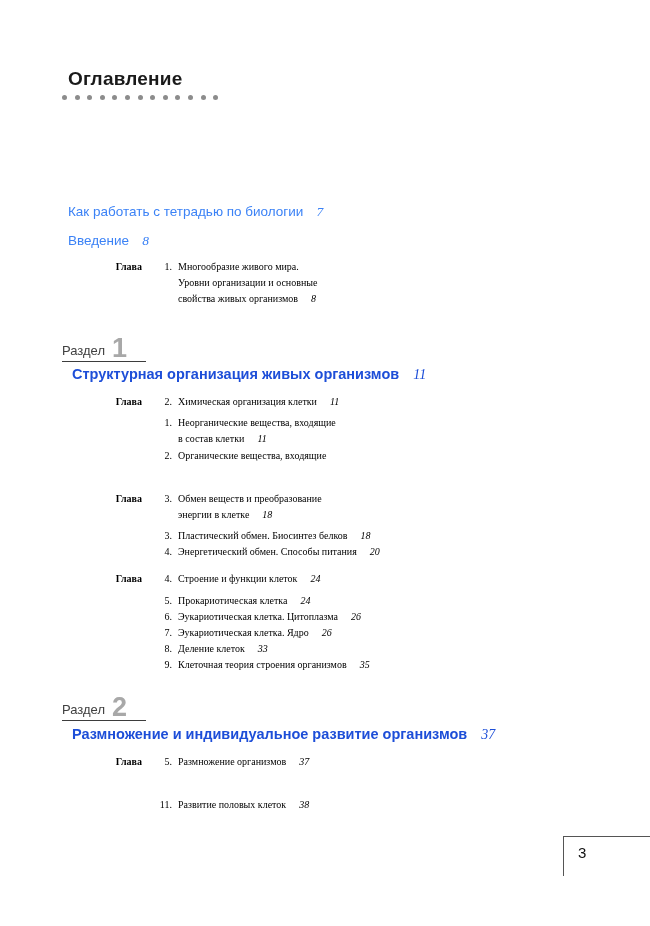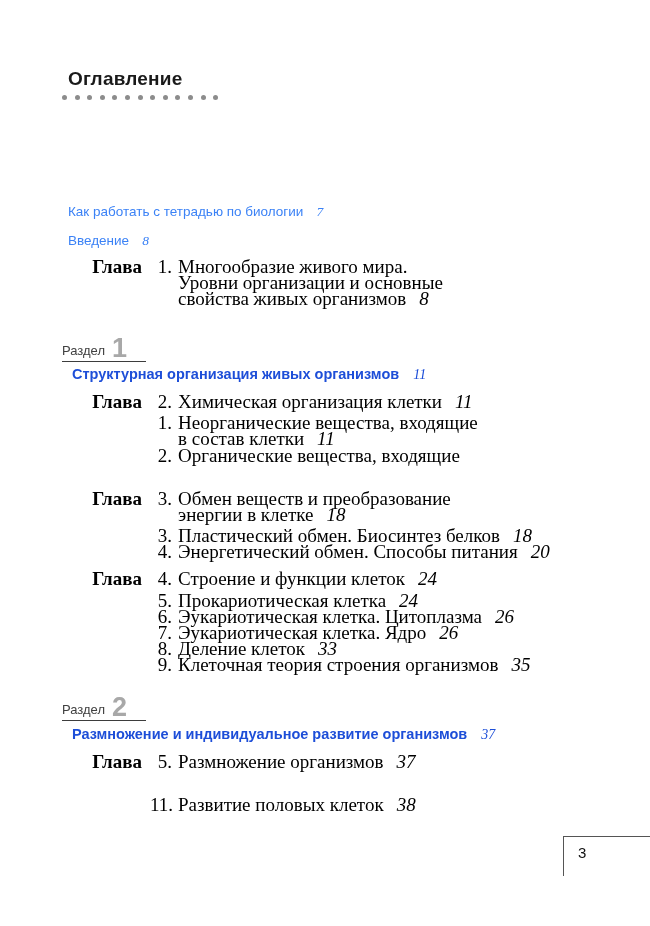--- a/index.html
+++ b/index.html
@@ -65,21 +65,21 @@
   }
 
   
   .row {
     position: absolute;
     left: 0;
     width: 650px;
     display: flex;
     align-items: flex-start;
     font-family: "Liberation Serif", serif;
-    font-size: 19px;
+    font-size: 10px;
     line-height: 16px;
   }
   .row .c-label {
     width: 150px;
     flex: 0 0 150px;
     text-align: right;
     font-weight: bold;
     padding-right: 8px;
     box-sizing: border-box;
   }

